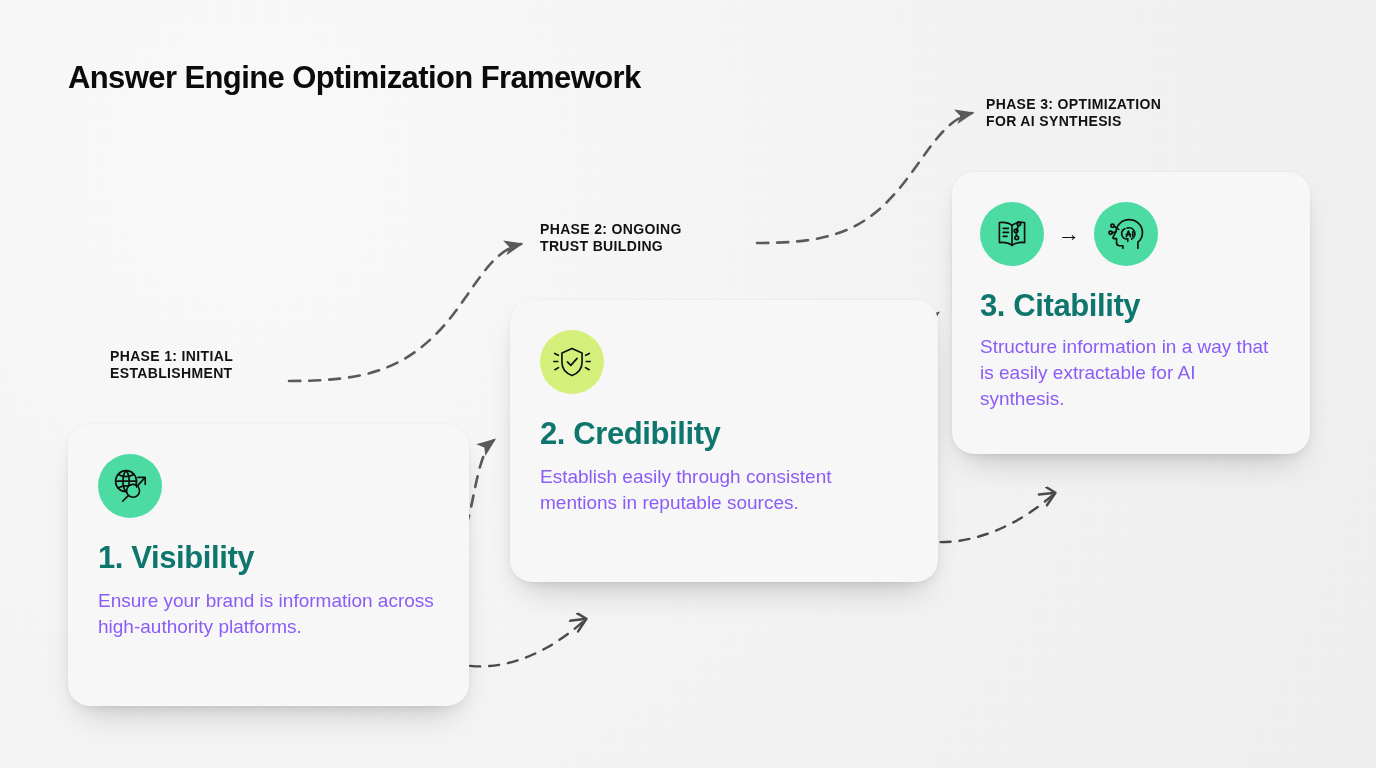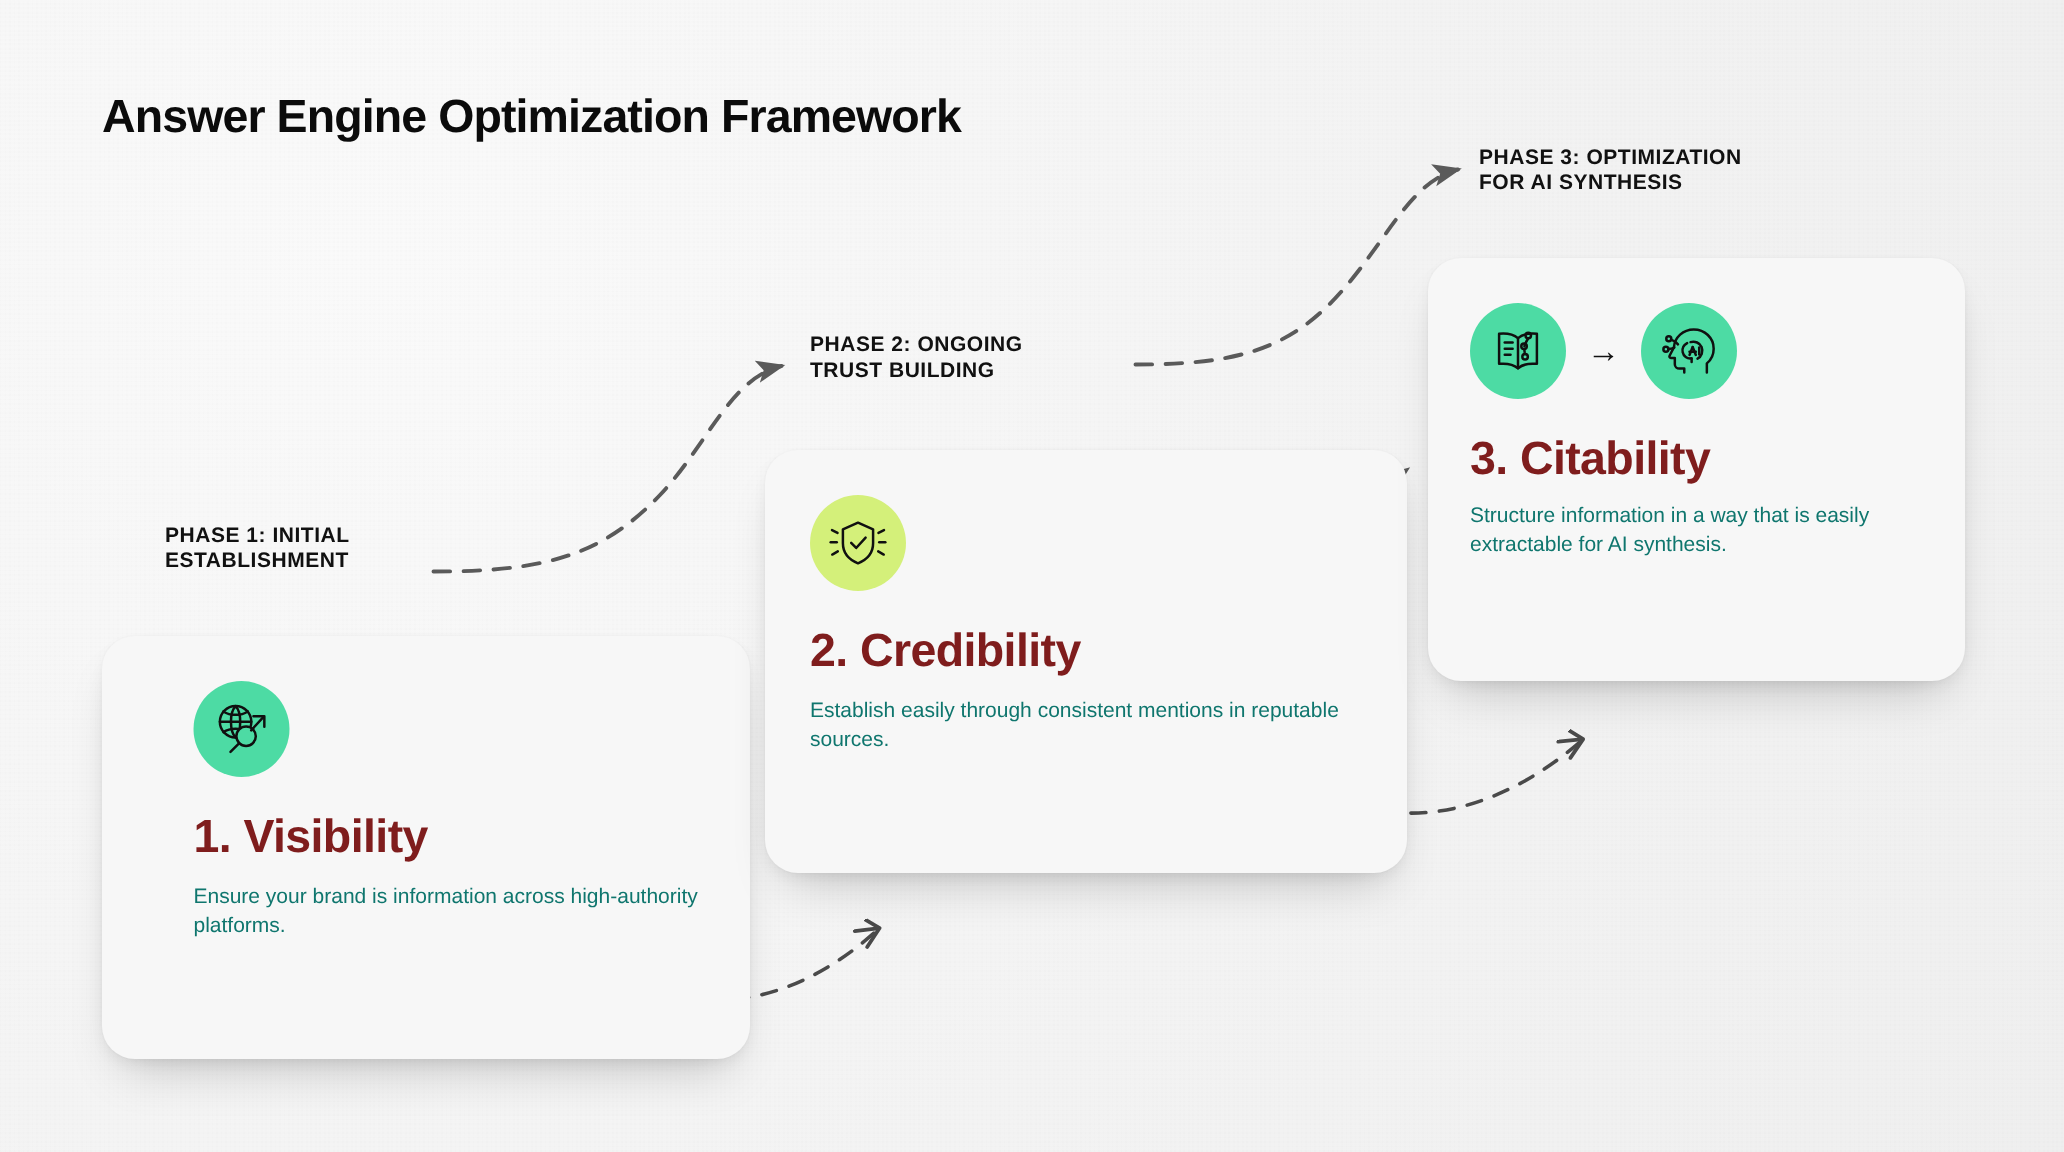--- a/index.html
+++ b/index.html
@@ -69,21 +69,21 @@
 
   .card {
     position: absolute;
     background: #f7f7f7;
     border-radius: 22px;
     box-shadow:
       0 18px 34px -14px rgba(0,0,0,.22),
       0 4px 12px -4px rgba(0,0,0,.10),
       0 0 0 1px rgba(0,0,0,.012);
   }
-  #card-1 { left: 68px;  top: 424px; width: 401px; height: 282px; padding-left: 31px; }
+  #card-1 { left: 68px;  top: 424px; width: 401px; height: 282px; }
   #card-2 { left: 510px; top: 300px; width: 428px; height: 282px; }
   #card-3 { left: 952px; top: 172px; width: 358px; height: 282px; }
 
   .card-inner {
     padding: 30px 34px 0 30px;
   }
   #card-3 .card-inner { padding-left: 28px; }
 
   .icon-row {
     display: flex;
@@ -107,29 +107,29 @@
     line-height: 1;
     flex: none;
   }
 
   .card-title {
     margin: 0 0 12px 0;
     font-size: 31px;
     line-height: 1.15;
     font-weight: bold;
     letter-spacing: -0.4px;
-    color: #7f1d1d;
+    color: #0f766e;
   }
   #card-3 .card-title { margin-bottom: 10px; }
 
   .card-desc {
     margin: 0;
-    font-size: 14px;
+    font-size: 19px;
     line-height: 1.38;
-    color: #0f766e;
+    color: #8b5cf6;
   }
 </style>
 </head>
 <body>
 
 <div id="stage">
 
   <div id="noise"></div>
 
   <svg id="connectors" viewBox="0 0 1376 768" xmlns="http://www.w3.org/2000/svg">

